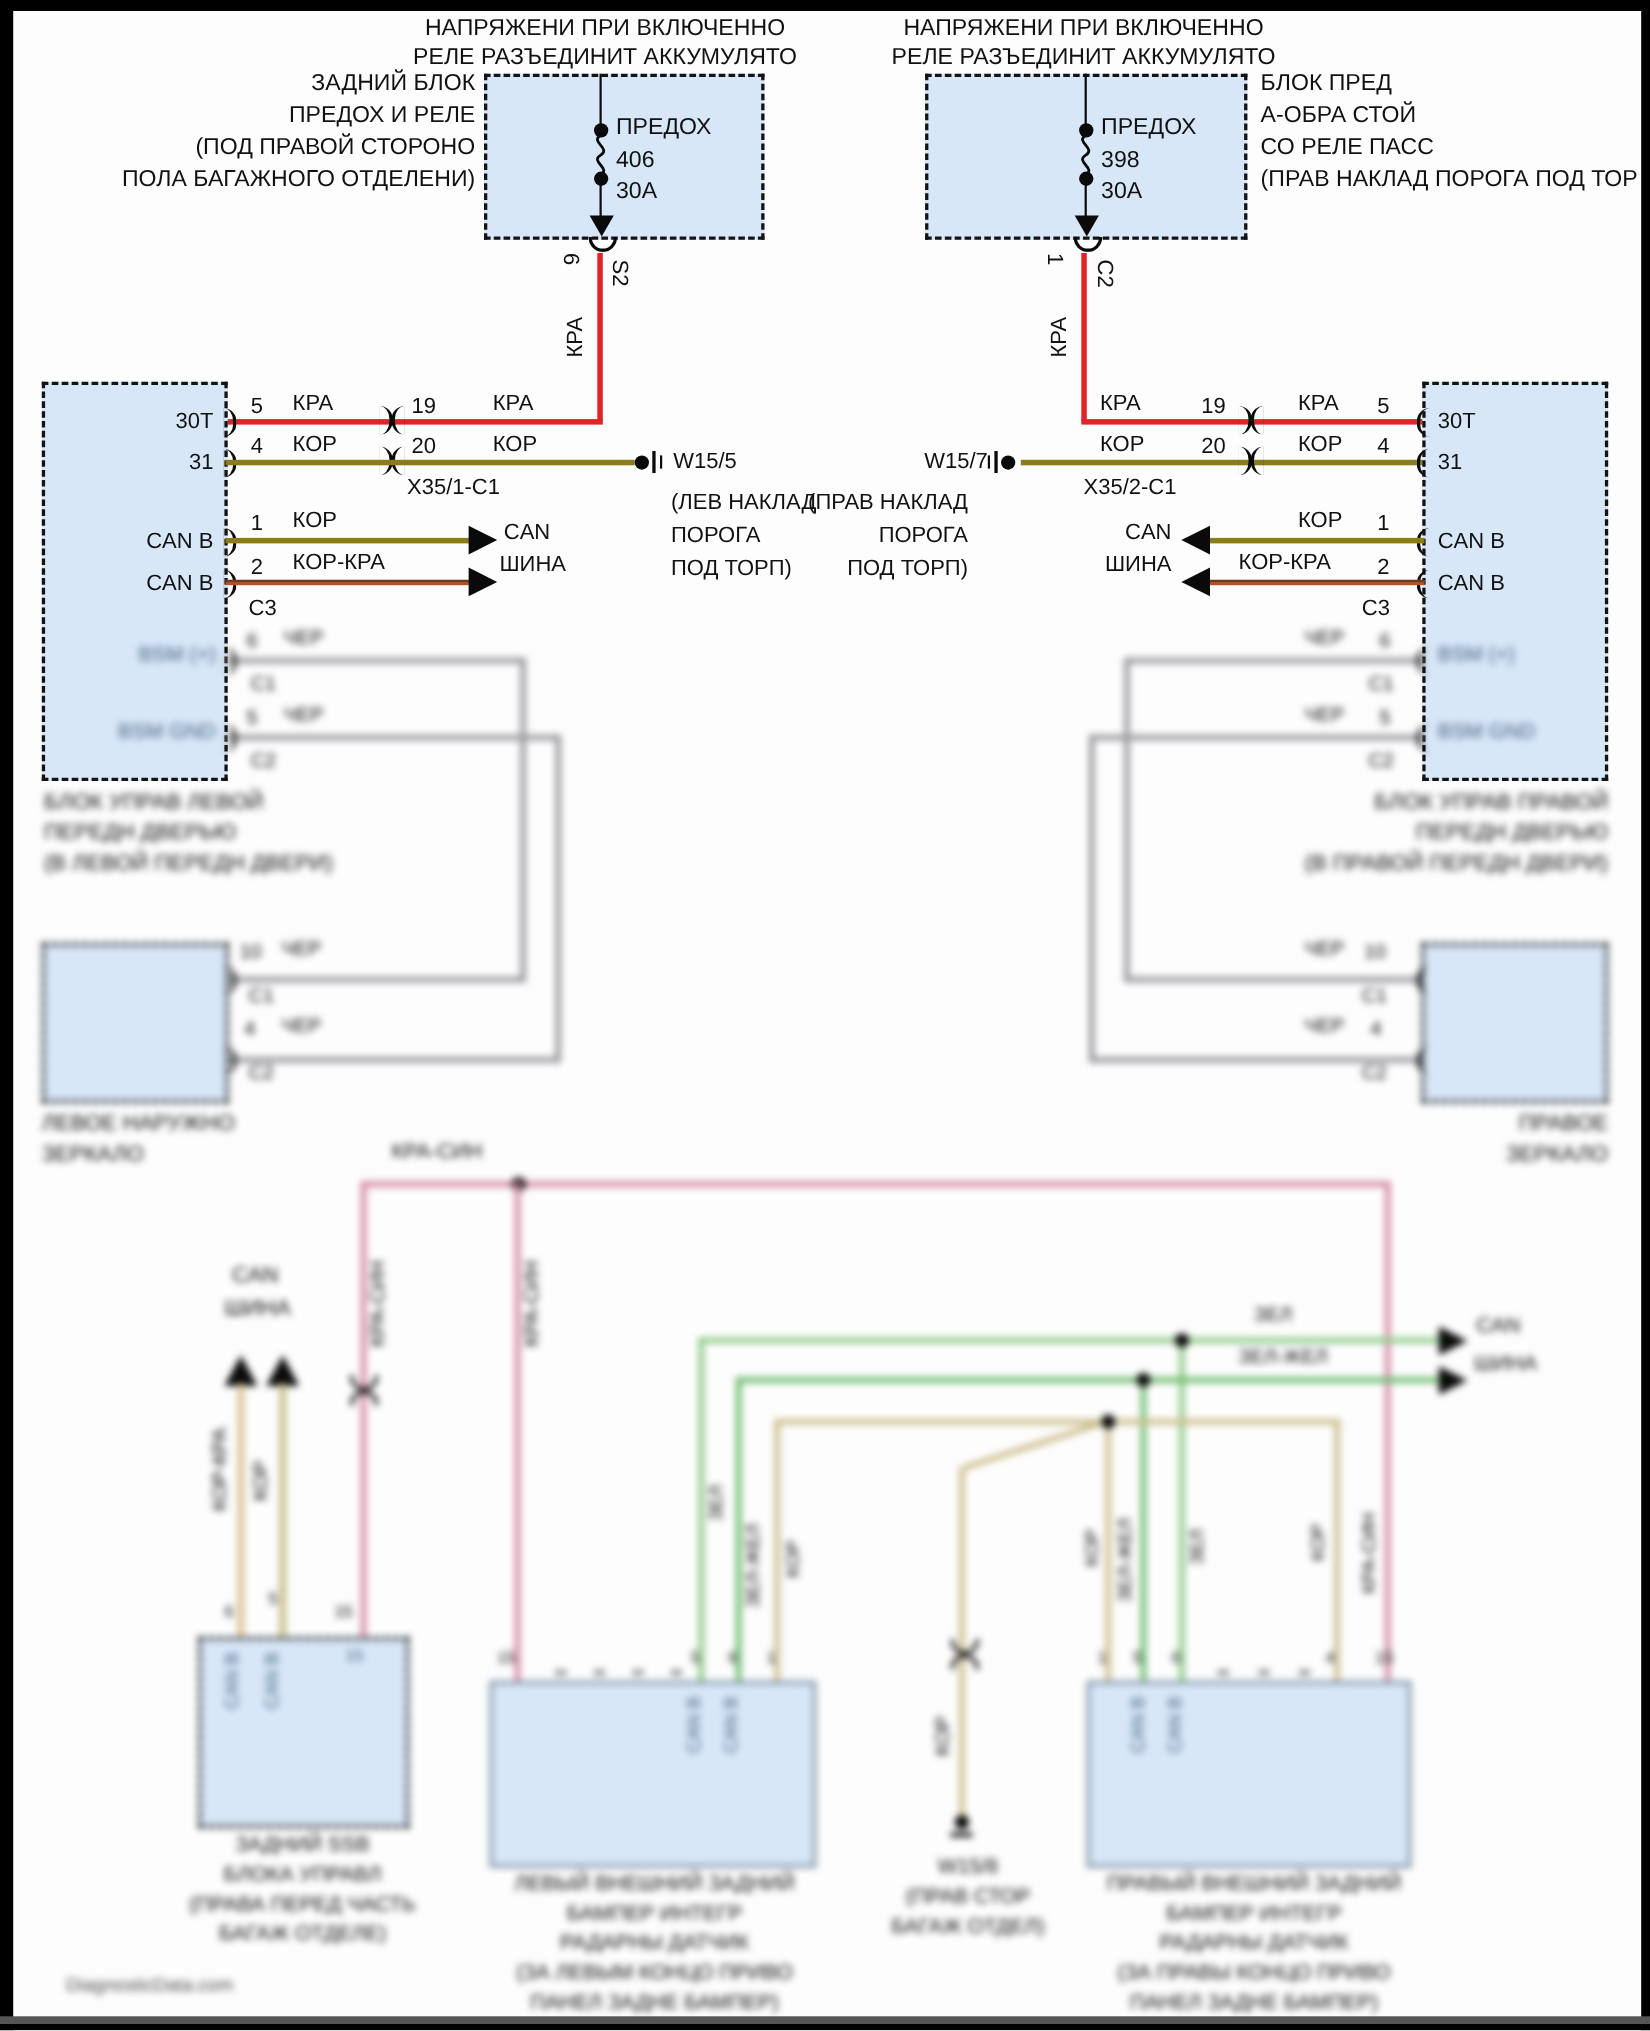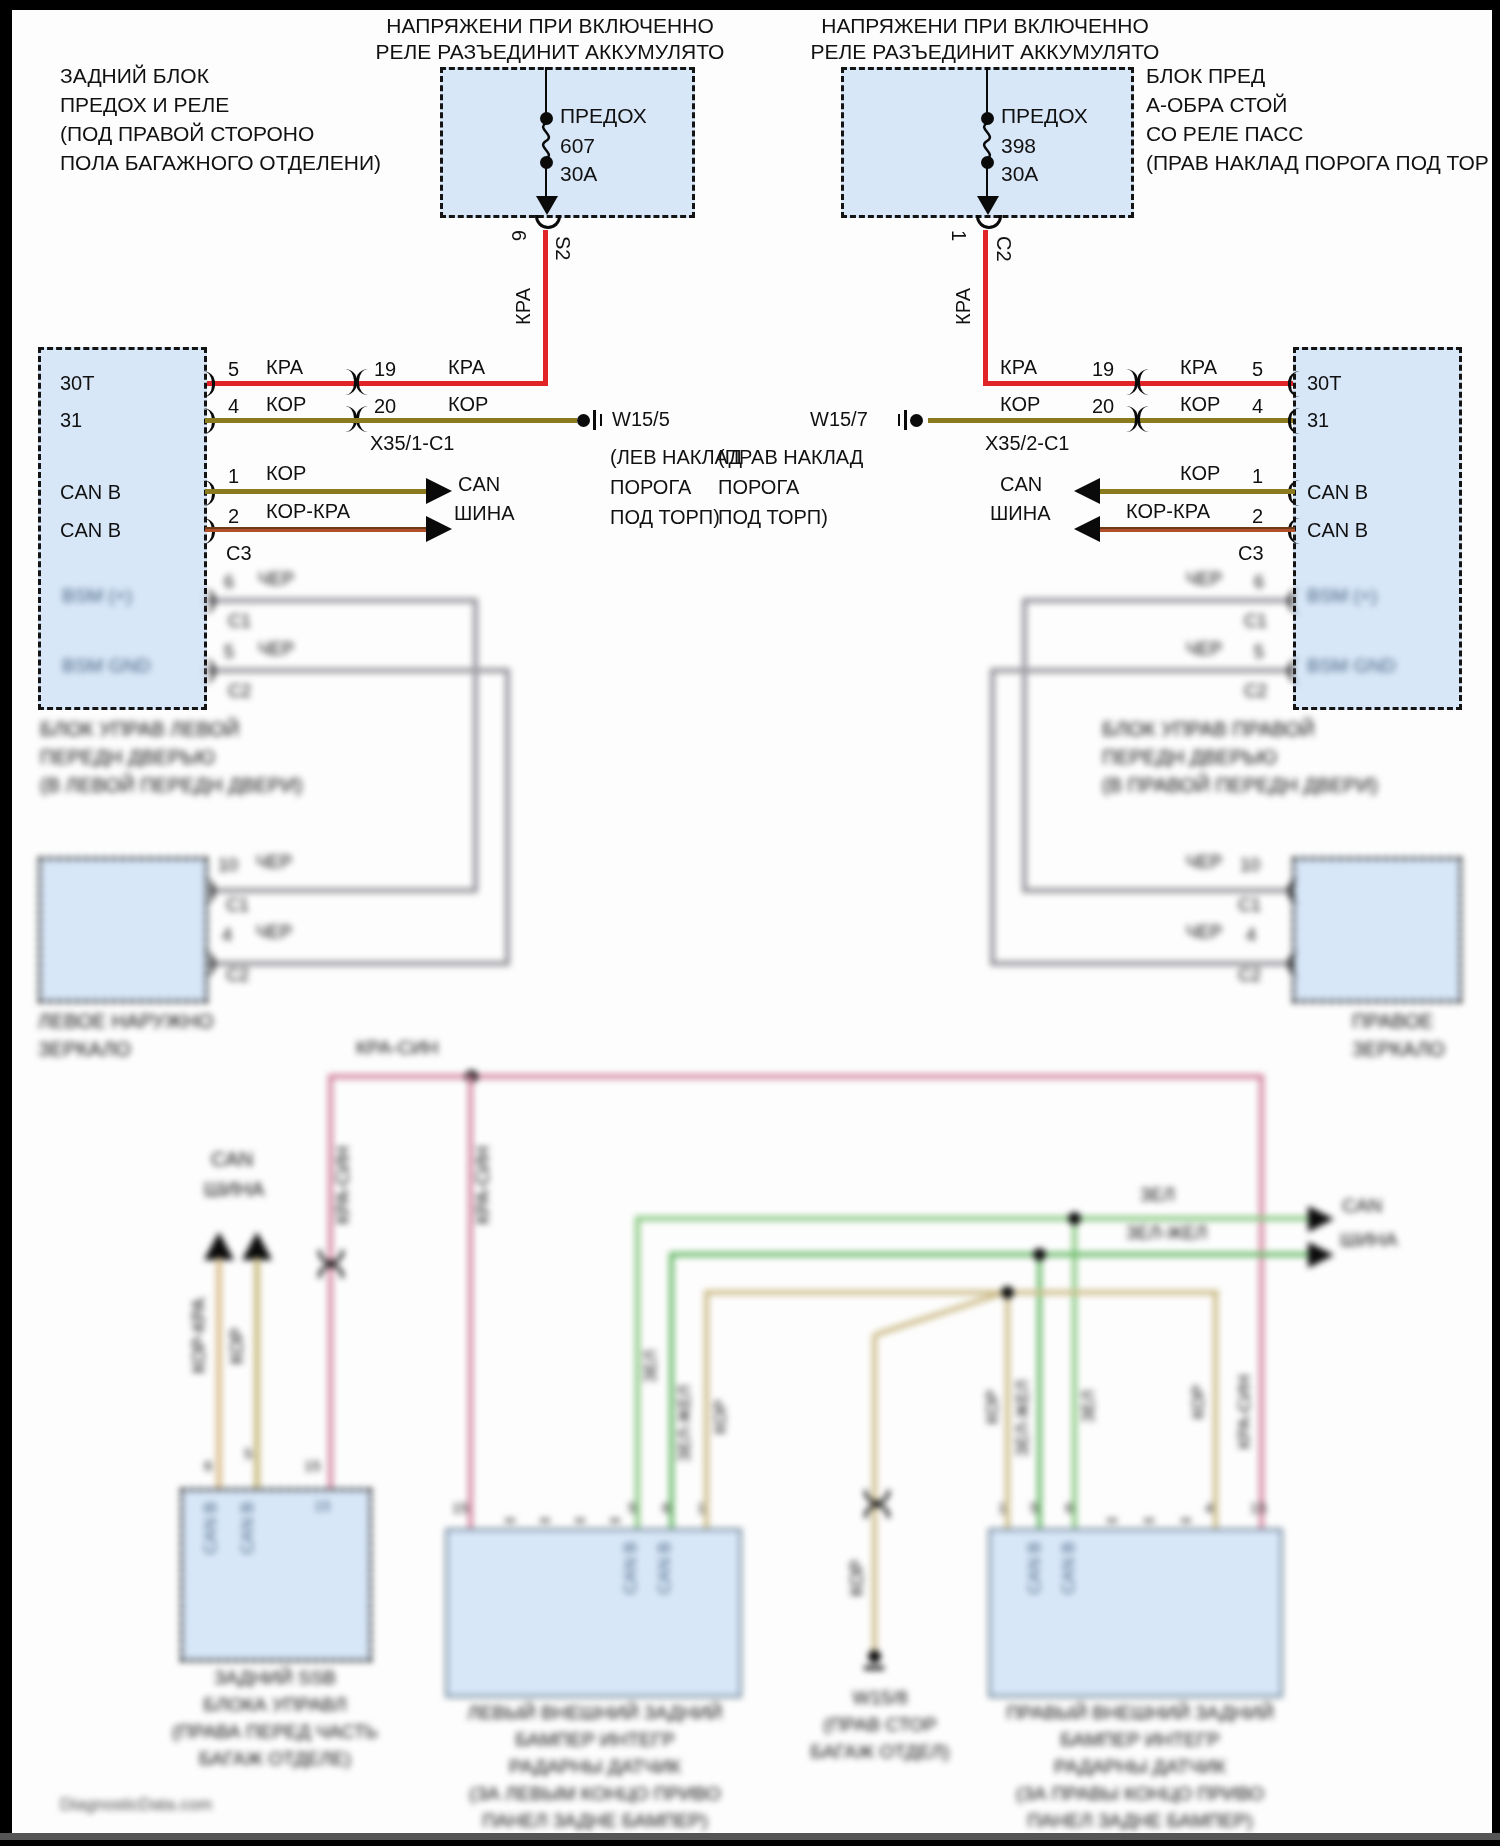--- a/index.html
+++ b/index.html
@@ -3,21 +3,21 @@
 <meta charset="utf-8">
 <style>
   html,body{margin:0;padding:0;background:#fff;}
   #page{position:relative;width:1500px;height:1846px;background:#fdfdfd;overflow:hidden;
         font-family:"Liberation Sans",sans-serif;color:#111;}
   #sharp,#blur{position:absolute;left:0;top:0;width:1500px;height:1846px;}
   #blur{filter:blur(3.2px);}
   .lb{position:absolute;font-size:20px;line-height:1.1;white-space:nowrap;color:#111;}
   .s15{font-size:15px}.s17{font-size:17px}.s18{font-size:18px}
   .s19{font-size:19px}.s21{font-size:21px}
-  .ctr{text-align:center}.rgt{}
+  .ctr{text-align:center}.rgt{text-align:right}
   .slate{color:#44607d}
   .vUp{writing-mode:vertical-rl;transform:rotate(180deg);}
   .vDn{writing-mode:vertical-rl;}
   .w{position:absolute;}
   .box{position:absolute;background:#d8e7f8;border:3px dashed #141414;}
   .sbox{position:absolute;background:#d8e7f8;border:3px solid #7b8fa0;}
   .dot{position:absolute;width:13px;height:13px;border-radius:50%;background:#0a0a0a;}
   .arwR{position:absolute;width:0;height:0;border-top:13px solid transparent;border-bottom:13px solid transparent;border-left:26px solid #0a0a0a;}
   .arwL{position:absolute;width:0;height:0;border-top:13px solid transparent;border-bottom:13px solid transparent;border-right:26px solid #0a0a0a;}
   .arwU{position:absolute;width:0;height:0;border-left:15px solid transparent;border-right:15px solid transparent;border-bottom:28px solid #0a0a0a;}
@@ -55,21 +55,21 @@
   <div class="lb s21 rgt" style="left:60px;top:151px;width:372px">ПОЛА БАГАЖНОГО ОТДЕЛЕНИ)</div>
   <div class="w" style="left:545px;top:67px;width:2px;height:49px;background:#0a0a0a"></div>
   <div class="dot" style="left:540px;top:112px"></div>
   <svg style="position:absolute;left:536px;top:122px" width="20" height="38">
         <path d="M10,1 C 0,7 20,13 10,19 C 0,25 20,31 10,37" stroke="#0a0a0a" stroke-width="2.5" fill="none"></path>
       </svg>
   <div class="dot" style="left:540px;top:156px"></div>
   <div class="w" style="left:545px;top:166px;width:2px;height:32px;background:#0a0a0a"></div>
   <div class="arwD" style="left:536px;top:196px"></div>
   <div class="lb s21" style="left:560px;top:104px">ПРЕДОХ</div>
-  <div class="lb s21" style="left:560px;top:134px">607</div>
+  <div class="lb s21" style="left:560px;top:134px">406</div>
   <div class="lb s21" style="left:560px;top:162px">30А</div>
   <div class="cupU" style="left:535px;top:215px"></div>
   <div class="lb vDn" style="left:508px;top:230px">6</div>
   <div class="lb vDn" style="left:552px;top:236px">S2</div>
 
   <div class="box" style="left:841px;top:67px;width:287px;height:145px"></div>
   <div class="lb s21" style="left:1146px;top:64px">БЛОК ПРЕД</div>
   <div class="lb s21" style="left:1146px;top:93px">А-ОБРА СТОЙ</div>
   <div class="lb s21" style="left:1146px;top:122px">СО РЕЛЕ ПАСС</div>
   <div class="lb s21" style="left:1146px;top:151px">(ПРАВ НАКЛАД ПОРОГА ПОД ТОР</div>

